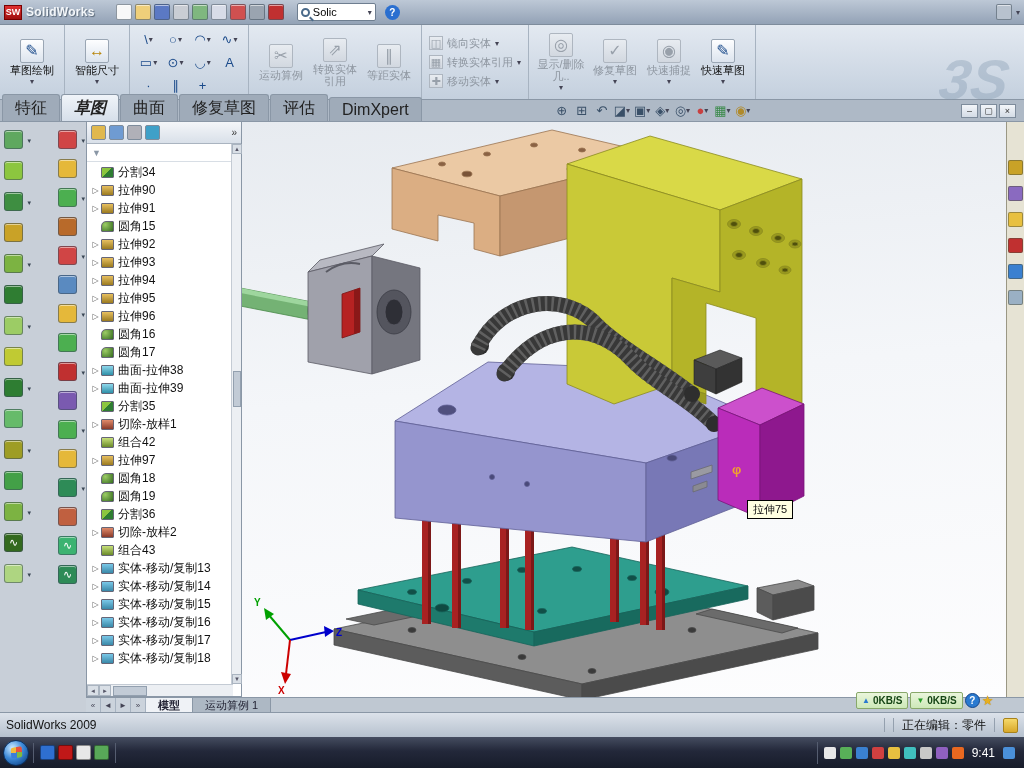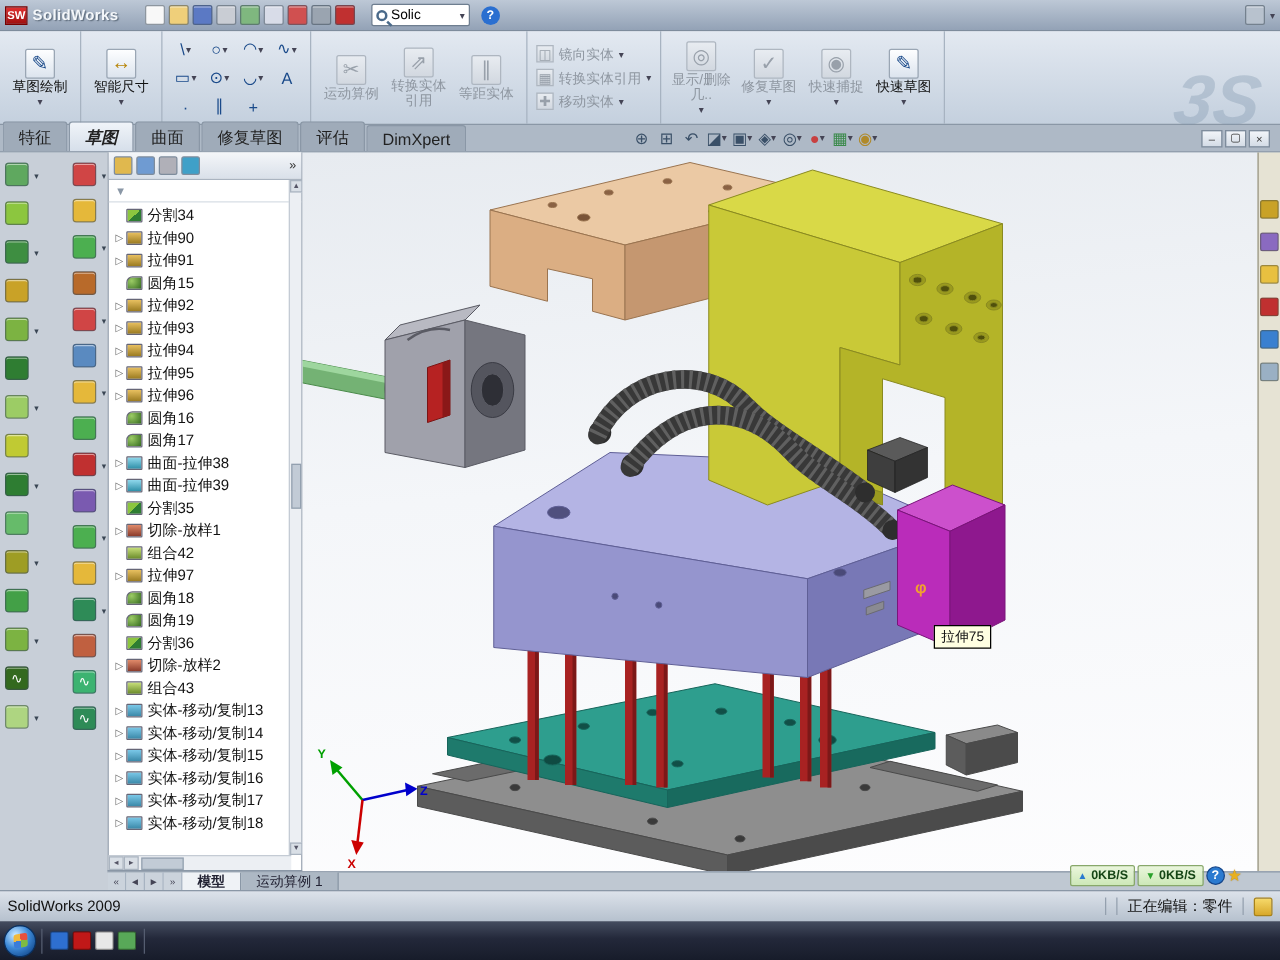--- a/index.html
+++ b/index.html
@@ -42,21 +42,21 @@
   .off .big, .off .sm { color:#98A0AA; background:linear-gradient(#E8ECF1,#D2D8E0); border-color:#AEB6C0; }
   .tgrid { display:grid; grid-template-columns:repeat(4,27px); grid-auto-rows:23px; align-self:center; }
   .tgcell { display:flex; align-items:center; justify-content:center; gap:1px; color:#1A4A8A; font-size:13px; }
   .stackcol { display:flex; flex-direction:column; justify-content:center; }
   .watermark { position:absolute; right:16px; top:22px; font-size:56px; font-weight:bold; font-style:italic;
     color:rgba(125,148,173,.35); transform:skew(-8deg); pointer-events:none; }
 
   
   .cmdtabs { position:absolute; left:0; top:100px; width:1024px; height:22px; background:#AEB9C6;
     border-bottom:1px solid #8A97A6; display:flex; align-items:flex-end; padding-left:2px; }
-  .ctab { padding:3px 12px 2px; font-size:13px; border:1px solid #8A97A6; border-bottom:none; background:#9FABB9;
+  .ctab { padding:3px 12px 2px; font-size:16px; border:1px solid #8A97A6; border-bottom:none; background:#9FABB9;
     color:#222; margin-right:1px; border-radius:3px 3px 0 0; }
   .ctab.active { background:linear-gradient(#F0F4F9,#D6DFEA); font-weight:bold;font-style:italic; }
   .hud { display:flex; align-items:center; margin-left:130px; gap:2px; align-self:center; }
   .hudico { height:17px; min-width:18px; padding:0 1px; display:flex; align-items:center; justify-content:center;
     font-size:13px; color:#3A5068; border-radius:2px; }
   .winctl { margin-left:auto; margin-right:8px; display:flex; align-self:center; }
   .wbtn { width:17px; height:14px; border:1px solid #7E8C9C; background:linear-gradient(#F2F5F9,#D4DCE6);
     font-size:9px; display:flex; align-items:center; justify-content:center; margin-left:2px; color:#333; }
 
   
@@ -961,13 +961,29 @@
 
   <span class="qlico" style="background: rgb(46, 111, 208);"></span>
       <span class="qlico" style="background: rgb(192, 24, 24);"></span>
       <span class="qlico" style="background: rgb(232, 232, 232);"></span>
       <span class="qlico" style="background: rgb(88, 168, 88);"></span>
     </span>
   <span style="display:flex; gap:4px;">
 
 
     </span>
+  <span class="tray">
+    <span style="display:flex; gap:4px;">
+
+    <span class="trico" style="background: rgb(232, 232, 232);"></span>
+        <span class="trico" style="background: rgb(88, 176, 88);"></span>
+        <span class="trico" style="background: rgb(58, 128, 208);"></span>
+        <span class="trico" style="background: rgb(208, 64, 64);"></span>
+        <span class="trico" style="background: rgb(232, 192, 64);"></span>
+        <span class="trico" style="background: rgb(64, 192, 192);"></span>
+        <span class="trico" style="background: rgb(200, 200, 200);"></span>
+        <span class="trico" style="background: rgb(144, 96, 192);"></span>
+        <span class="trico" style="background: rgb(232, 104, 32);"></span>
+      </span>
+    <span class="clock">9:41</span>
+    <span class="trico" style="background:#4A90D9;" title="9:41"></span>
+  </span>
 </div>
 
 </body></html>

